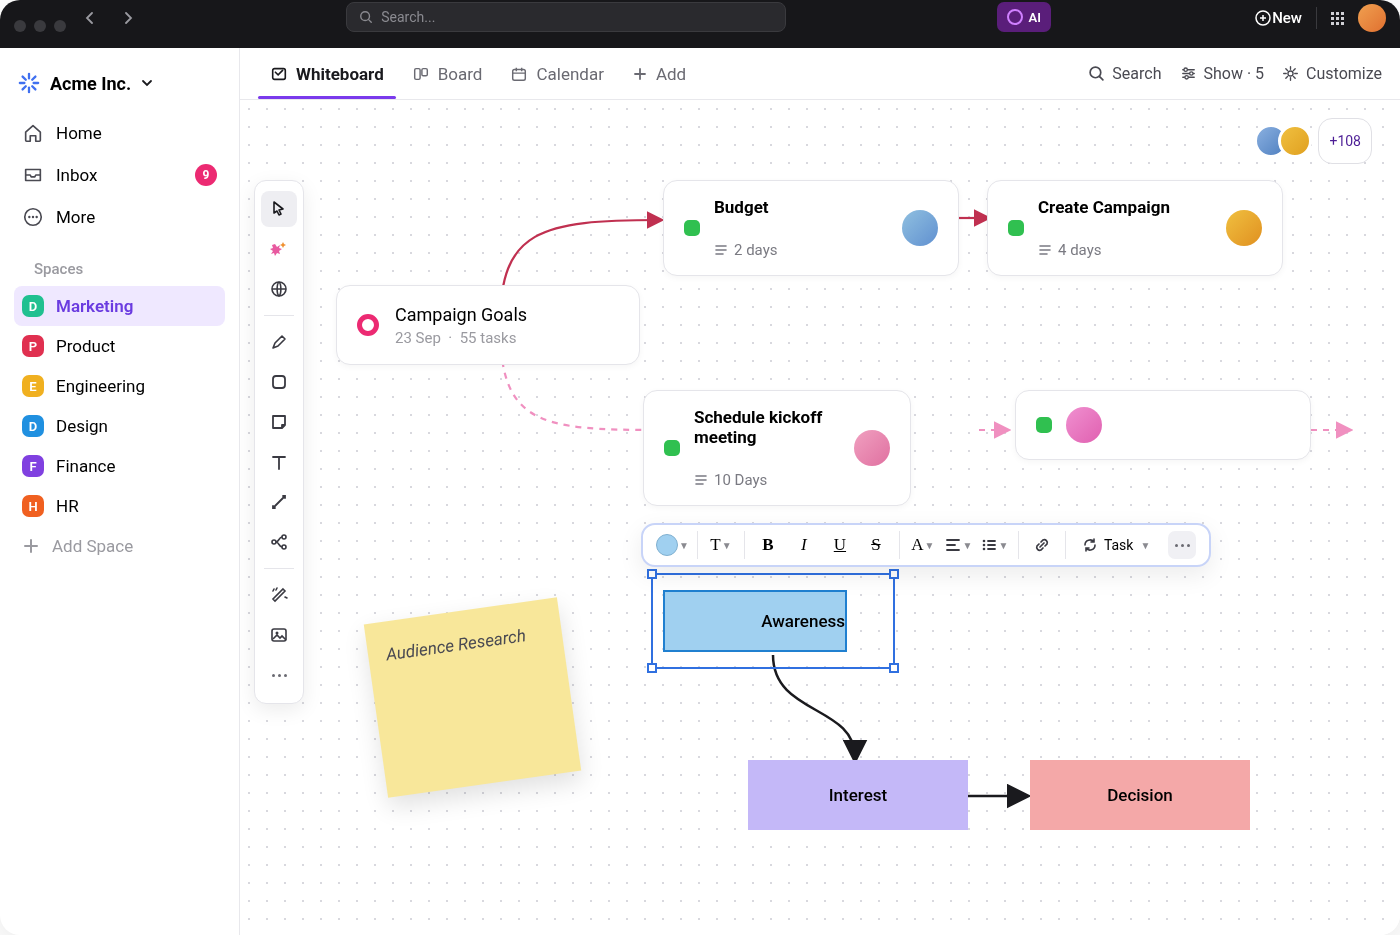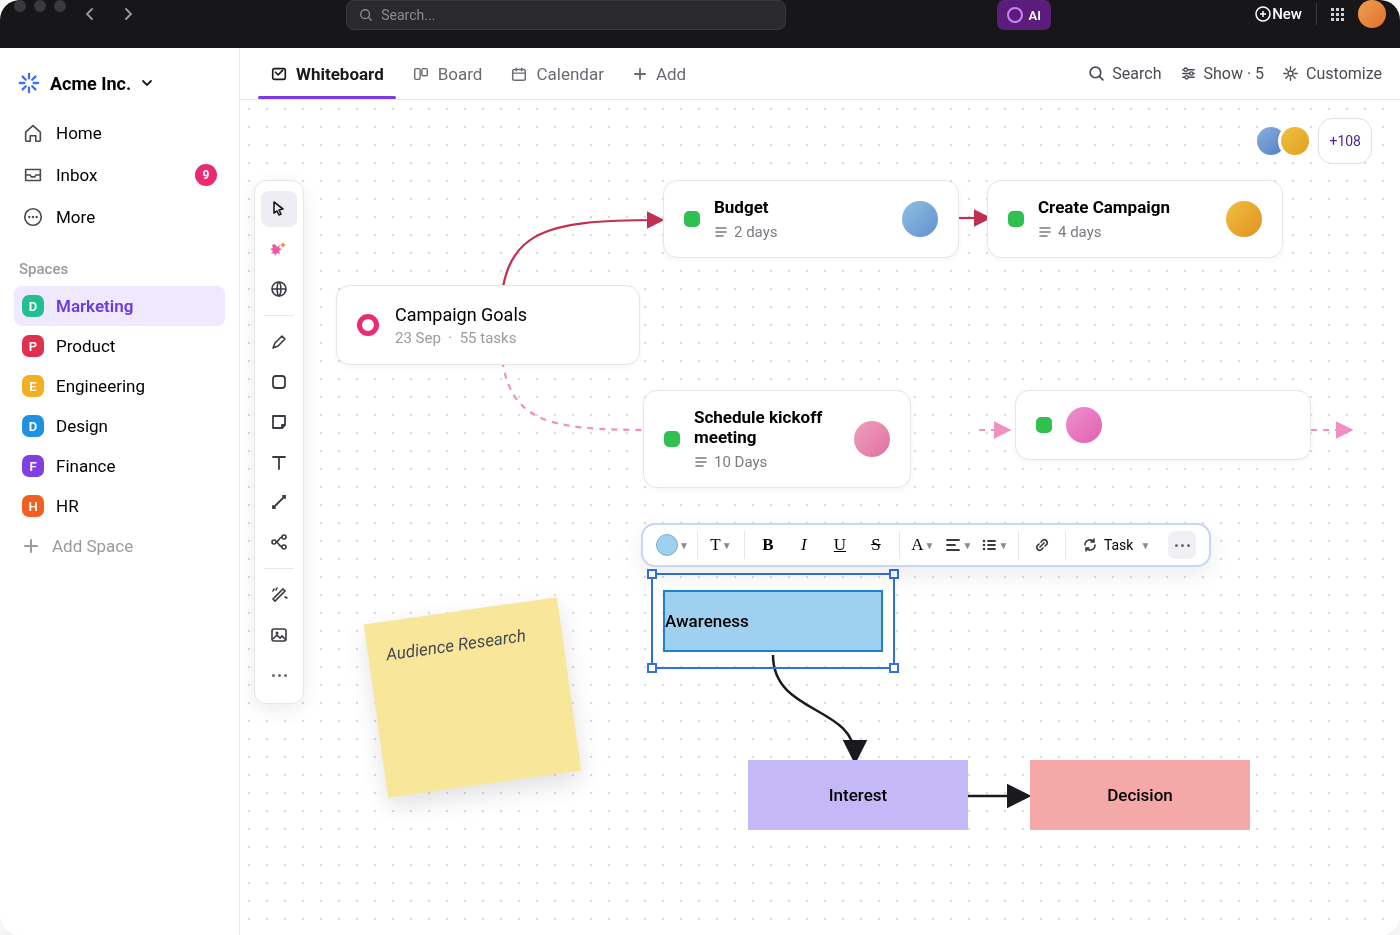--- a/index.html
+++ b/index.html
@@ -1,38 +1,38 @@
 <!DOCTYPE html>
 <html><head>
 <meta charset="utf-8">
 <style>
 *{box-sizing:border-box;margin:0;padding:0;font-family:-apple-system,BlinkMacSystemFont,"Segoe UI",Roboto,sans-serif}
 body{width:1400px;height:935px;background:#fff;border-radius:20px;overflow:hidden;box-shadow:0 10px 40px rgba(0,0,0,.1)}
-.titlebar{height:48px;background:#17171a;display:flex;align-items:flex-start;padding:0 14px;gap:10px}
+.titlebar{height:48px;background:#17171a;display:flex;align-items:flex-end;padding:16px 14px;gap:10px}
 .traffic{display:flex;gap:8px}
 .dot{width:12px;height:12px;border-radius:50%;background:#3a3a3e}
 .navbtn{width:28px;height:28px;display:flex;align-items:center;justify-content:center;color:#9a9aa0;border-radius:6px;cursor:pointer}
 .searchbar{margin-left:auto;margin-right:auto;width:440px;height:30px;background:#2a2a2e;border:1px solid #3a3a3e;border-radius:8px;display:flex;align-items:center;padding:0 12px;gap:8px;color:#8a8a90;font-size:14px}
 .ai-btn{margin-left:6px;height:30px;padding:0 10px;background:#5a1e7a;border-radius:7px;display:flex;align-items:center;gap:6px;font-size:13px;font-weight:600;color:#fff}
 .ai-ic{width:16px;height:16px;border-radius:50%;border:2px solid #d080ff}
 .tb-right{margin-left:auto;display:flex;align-items:center;gap:14px;color:#fff}
 .new-btn{display:flex;align-items:center;gap:1px;font-size:15px;font-weight:500}
 .divider-v{width:1px;height:22px;background:#3a3a3e}
 .apps-ic{display:grid;grid-template-columns:repeat(3,3px);gap:2px}
 .apps-ic span{width:3px;height:3px;background:#d0d0d5}
 .avatar{width:28px;height:28px;border-radius:50%;background:linear-gradient(135deg,#f0a050,#e07030);display:inline-block}
 
 .app{display:flex;height:887px}
 .sidebar{width:240px;border-right:1px solid #e8e8ec;padding:20px 14px;display:flex;flex-direction:column}
 .workspace{display:flex;align-items:center;gap:10px;font-size:18px;font-weight:700;padding:4px 4px 18px}
 .ws-logo{width:22px;height:22px}
 .nav-item{display:flex;align-items:center;gap:12px;padding:10px 8px;font-size:17px;border-radius:8px;cursor:pointer}
 .nav-item .ic{width:22px;height:22px;color:#4a4a52;flex-shrink:0}
 .badge-count{margin-left:auto;background:#ec2a72;color:#fff;font-size:12px;font-weight:700;width:22px;height:22px;border-radius:50%;display:flex;align-items:center;justify-content:center}
-.spaces-hd{font-size:15px;color:#9a9aa0;font-weight:500;margin:22px 5px 8px}
+.spaces-hd{font-size:15px;color:#9a9aa0;font-weight:500;margin:22px 20px 8px}
 .space-item{display:flex;align-items:center;gap:12px;padding:9px 8px;font-size:17px;border-radius:8px;cursor:pointer}
 .space-item.active{background:#efe8ff;color:#6a3be0;font-weight:600}
 .sp-sq{width:22px;height:22px;border-radius:7px;display:flex;align-items:center;justify-content:center;color:#fff;font-size:13px;font-weight:600;flex-shrink:0}
 .add-space{display:flex;align-items:center;gap:12px;padding:10px 8px;font-size:17px;color:#9a9aa0;cursor:pointer}
 
 .main{flex:1;display:flex;flex-direction:column;position:relative}
 .viewbar{height:52px;border-bottom:1px solid #e8e8ec;display:flex;align-items:center;padding:14px 18px;gap:4px}
 .view-tab{display:flex;align-items:center;gap:8px;padding:14px 12px;font-size:17px;color:#6a6a72;cursor:pointer;position:relative}
 .view-tab.active{color:#1a1a1e;font-weight:700}
 .view-tab.active::after{content:"";position:absolute;left:0;right:0;bottom:-1px;height:3px;background:#7a3aec;border-radius:2px}
@@ -56,31 +56,31 @@
 
 .card{position:absolute;background:#fff;border:1px solid #e5e5ea;border-radius:14px;padding:16px 20px;box-shadow:0 2px 6px rgba(0,0,0,.04)}
 .card-main{left:96px;top:185px;width:304px;height:80px;display:flex;align-items:center;gap:16px}
 .ring{width:22px;height:22px;border-radius:50%;border:5px solid #ec2a72}
 .card-title{font-size:18px;font-weight:400}
 .card-sub{font-size:15px;color:#9a9aa0;margin-top:4px}
 .card-task{display:flex;align-items:center;gap:14px}
 .sq-stat{width:16px;height:16px;border-radius:5px;background:#30c050}
 .ct-body{flex:1}
 .ct-title{font-size:17px;font-weight:700}
-.ct-sub{font-size:15px;color:#7a7a82;margin-top:6px;display:flex;align-items:center;gap:6px}
+.ct-sub{font-size:15px;color:#7a7a82;margin-top:24px;display:flex;align-items:center;gap:6px}
 .ca-av{width:36px;height:36px;border-radius:50%}
 
 .c-budget{left:423px;top:80px;width:296px}
 .c-create{left:747px;top:80px;width:296px}
 .c-kick{left:403px;top:290px;width:268px}
 .c-beta{left:775px;top:290px;width:296px}
 
 .sticky{position:absolute;left:135px;top:510px;width:195px;height:175px;background:#f8e79a;transform:rotate(-8deg);box-shadow:0 10px 24px rgba(0,0,0,.12);padding:22px 18px;font-style:italic;font-size:17px;color:#4a4a52;line-height:1.35}
 
-.shape-aware{position:absolute;left:423px;top:490px;width:220px;height:62px;background:#a0d0f0;border:2px solid #2080d0;display:flex;align-items:center;justify-content:flex-start;font-size:17px;font-weight:500}
+.shape-aware{position:absolute;left:423px;top:490px;width:184px;height:62px;background:#a0d0f0;border:2px solid #2080d0;display:flex;align-items:center;justify-content:flex-end;font-size:17px;font-weight:500}
 .sel-box{position:absolute;left:411px;top:473px;width:244px;height:96px;border:2px solid #3070e0}
 .sel-h{position:absolute;width:10px;height:10px;background:#fff;border:2px solid #3070e0}
 .sh1{left:-6px;top:-6px}.sh2{right:-6px;top:-6px}.sh3{left:-6px;bottom:-6px}.sh4{right:-6px;bottom:-6px}
 
 .shape-int{position:absolute;left:508px;top:660px;width:220px;height:70px;background:#c4b8f8;display:flex;align-items:center;justify-content:center;font-size:17px;font-weight:500}
 .shape-dec{position:absolute;left:790px;top:660px;width:220px;height:70px;background:#f4a8a8;display:flex;align-items:center;justify-content:center;font-size:17px;font-weight:500}
 
 .fmt-bar{position:absolute;left:401px;top:423px;background:#fff;border:2px solid #c8d4f8;border-radius:14px;padding:5px;display:flex;align-items:center;box-shadow:0 8px 24px rgba(0,0,0,.08)}
 .fmt-sec{display:flex;align-items:center;padding:0 8px;gap:6px}
 .fmt-div{width:1px;height:28px;background:#e5e5ea}

